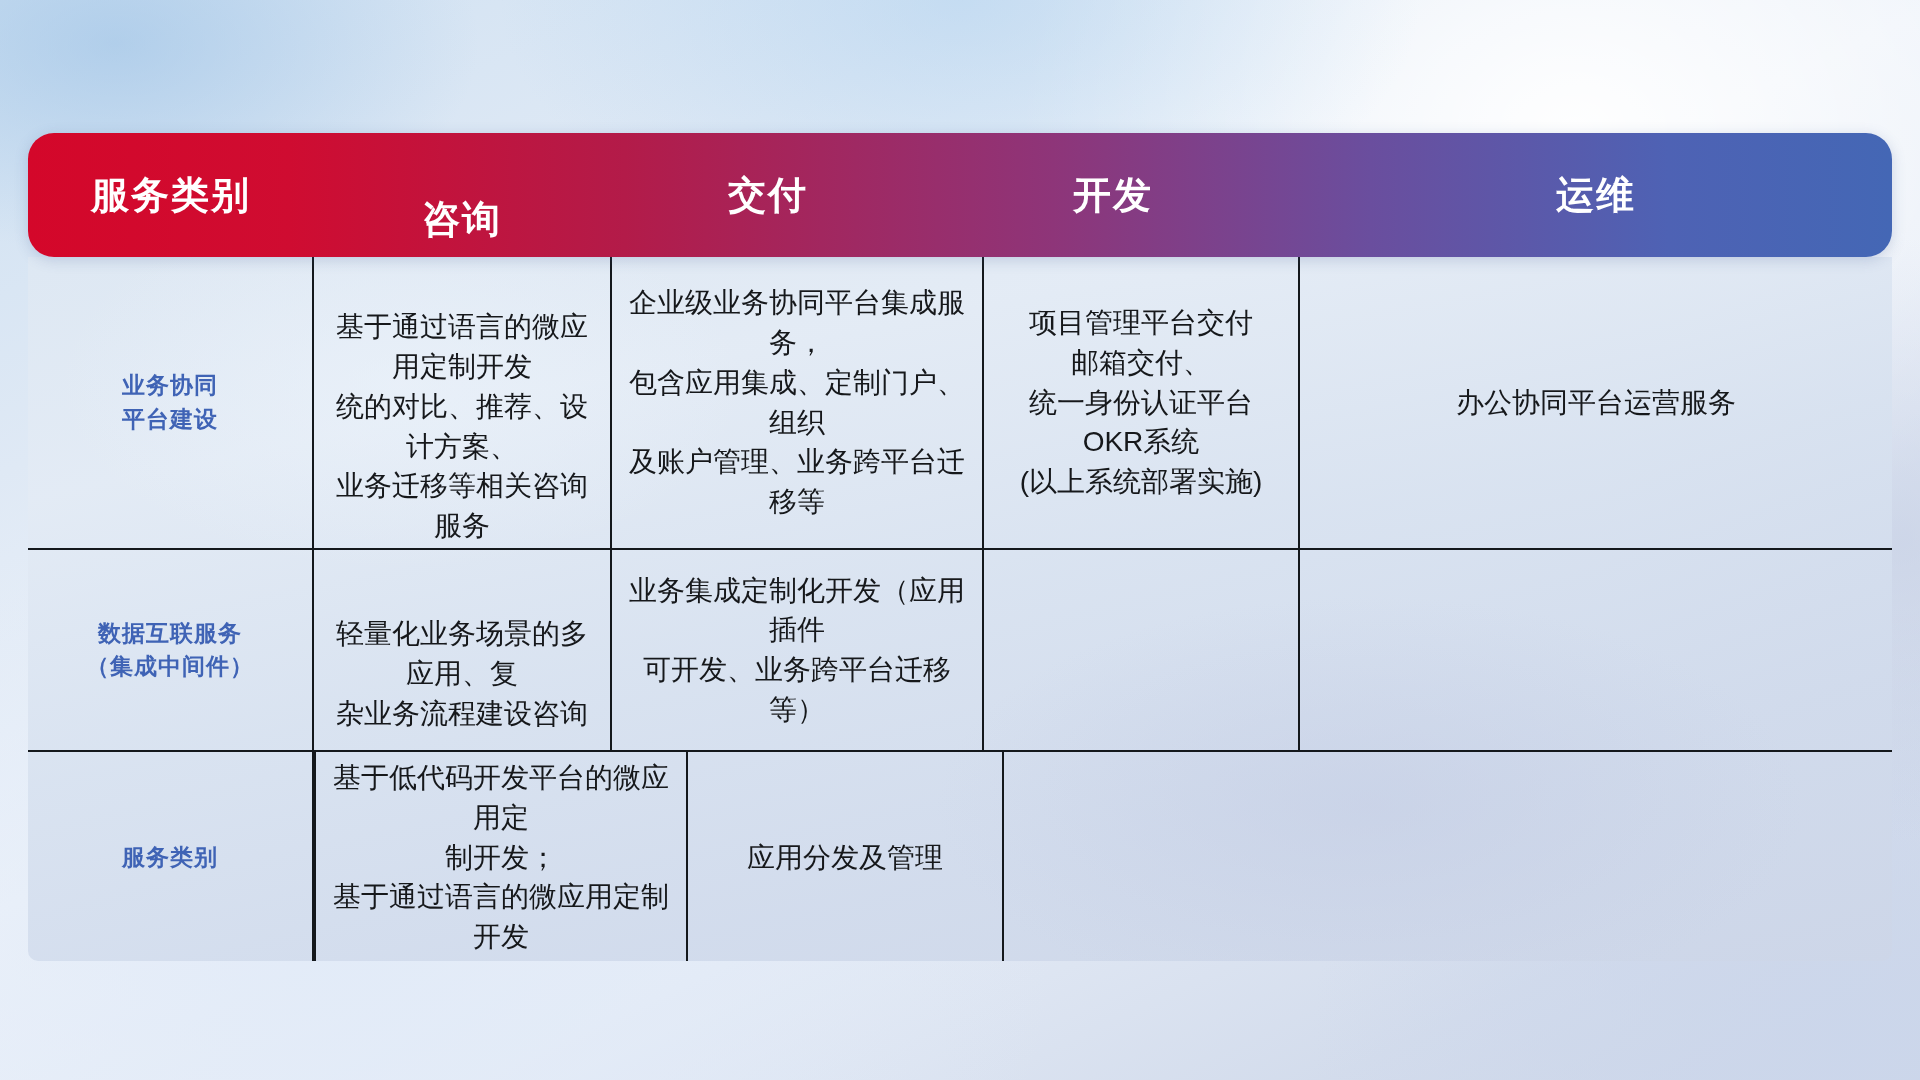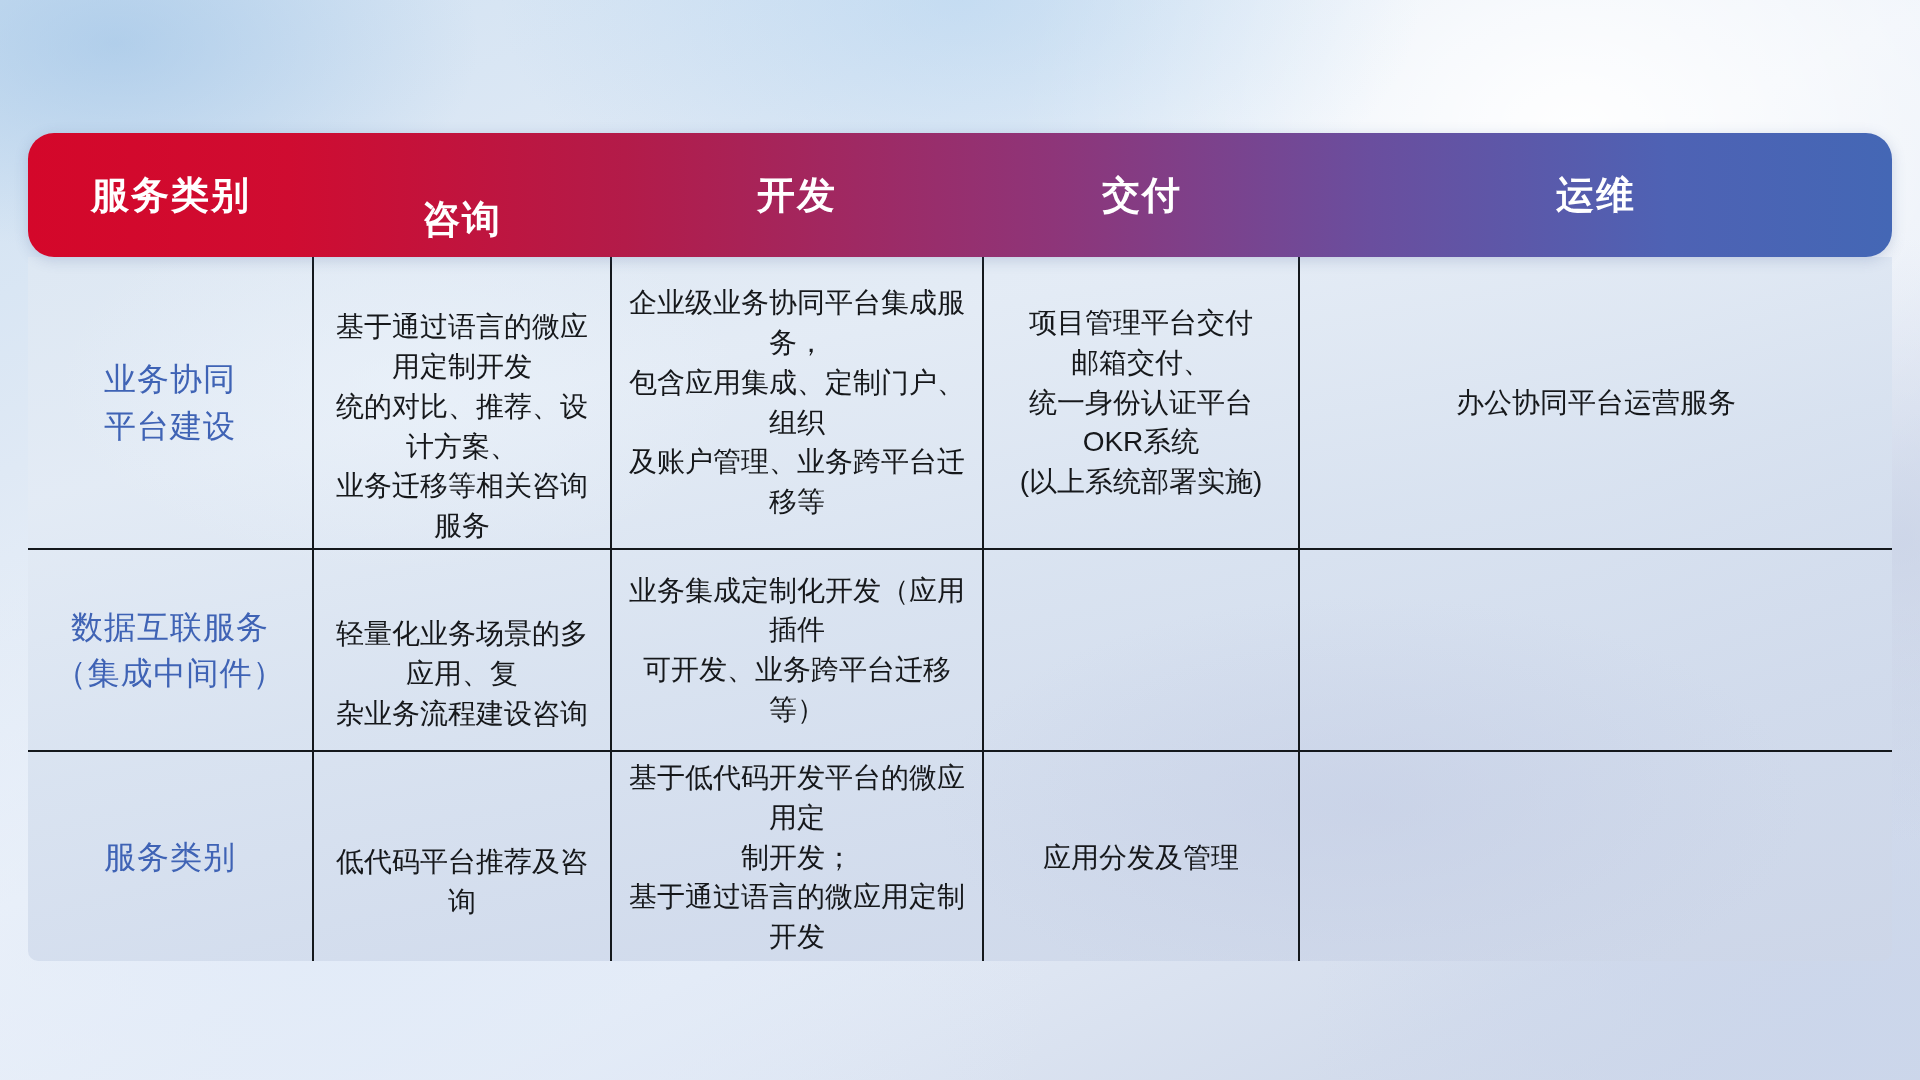--- a/index.html
+++ b/index.html
@@ -64,21 +64,21 @@
   .row + .row{border-top:2px solid #14181c;}
 
   .cell{
     display:flex;align-items:center;justify-content:center;
     padding:10px 14px;box-sizing:border-box;
     font-size:28px;line-height:1.42;color:#16181b;
     text-align:center;white-space:pre-line;
   }
   .cell.vline{border-right:2px solid #14181c;}
   .cell.cat{
-    color:#3f63b5;font-weight:normal;font-size:32px;line-height:1.45;letter-spacing:1px;
+    color:#3f63b5;font-weight:bold;font-size:23px;line-height:1.45;letter-spacing:1px;
   }
 
   
   .c0{width:286px;}
   .c1{width:296px;margin-top:48px;}
   .c2{width:374px;}
   .c3{width:316px;}
   .c4{width:592px;}
 
   .r0{height:291px;}
@@ -88,22 +88,22 @@
 </head>
 <body>
 
 <div id="canvas">
 
   <div class="table-wrap">
 
     <div class="thead">
       <div class="th c0">服务类别</div>
       <div class="th c1">咨询</div>
+      <div class="th c3">交付</div>
       <div class="th c2">开发</div>
-      <div class="th c3">交付</div>
       <div class="th c4">运维</div>
     </div>
 
     <div class="tbody">
 
       <div class="row r0">
         <div class="cell cat c0 vline">业务协同
 平台建设</div>
         <div class="cell c1">基于通过语言的微应用定制开发
 统的对比、推荐、设计方案、
@@ -125,21 +125,20 @@
         <div class="cell c1">轻量化业务场景的多应用、复
 杂业务流程建设咨询</div>
         <div class="cell c2 vline" style="border-left:2px solid #14181c;">业务集成定制化开发（应用插件
 可开发、业务跨平台迁移等）</div>
         <div class="cell c3 vline"></div>
         <div class="cell c4"></div>
       </div>
 
       <div class="row r2">
         <div class="cell cat c0 vline">服务类别</div>
-        <div class="cell c1">低代码平台推荐及咨询</div>
         <div class="cell c2 vline" style="border-left:2px solid #14181c;">基于低代码开发平台的微应用定
 制开发；
 基于通过语言的微应用定制开发</div>
         <div class="cell c3 vline">应用分发及管理</div>
         <div class="cell c4"></div>
       </div>
 
     </div>
   </div>
 </div>

